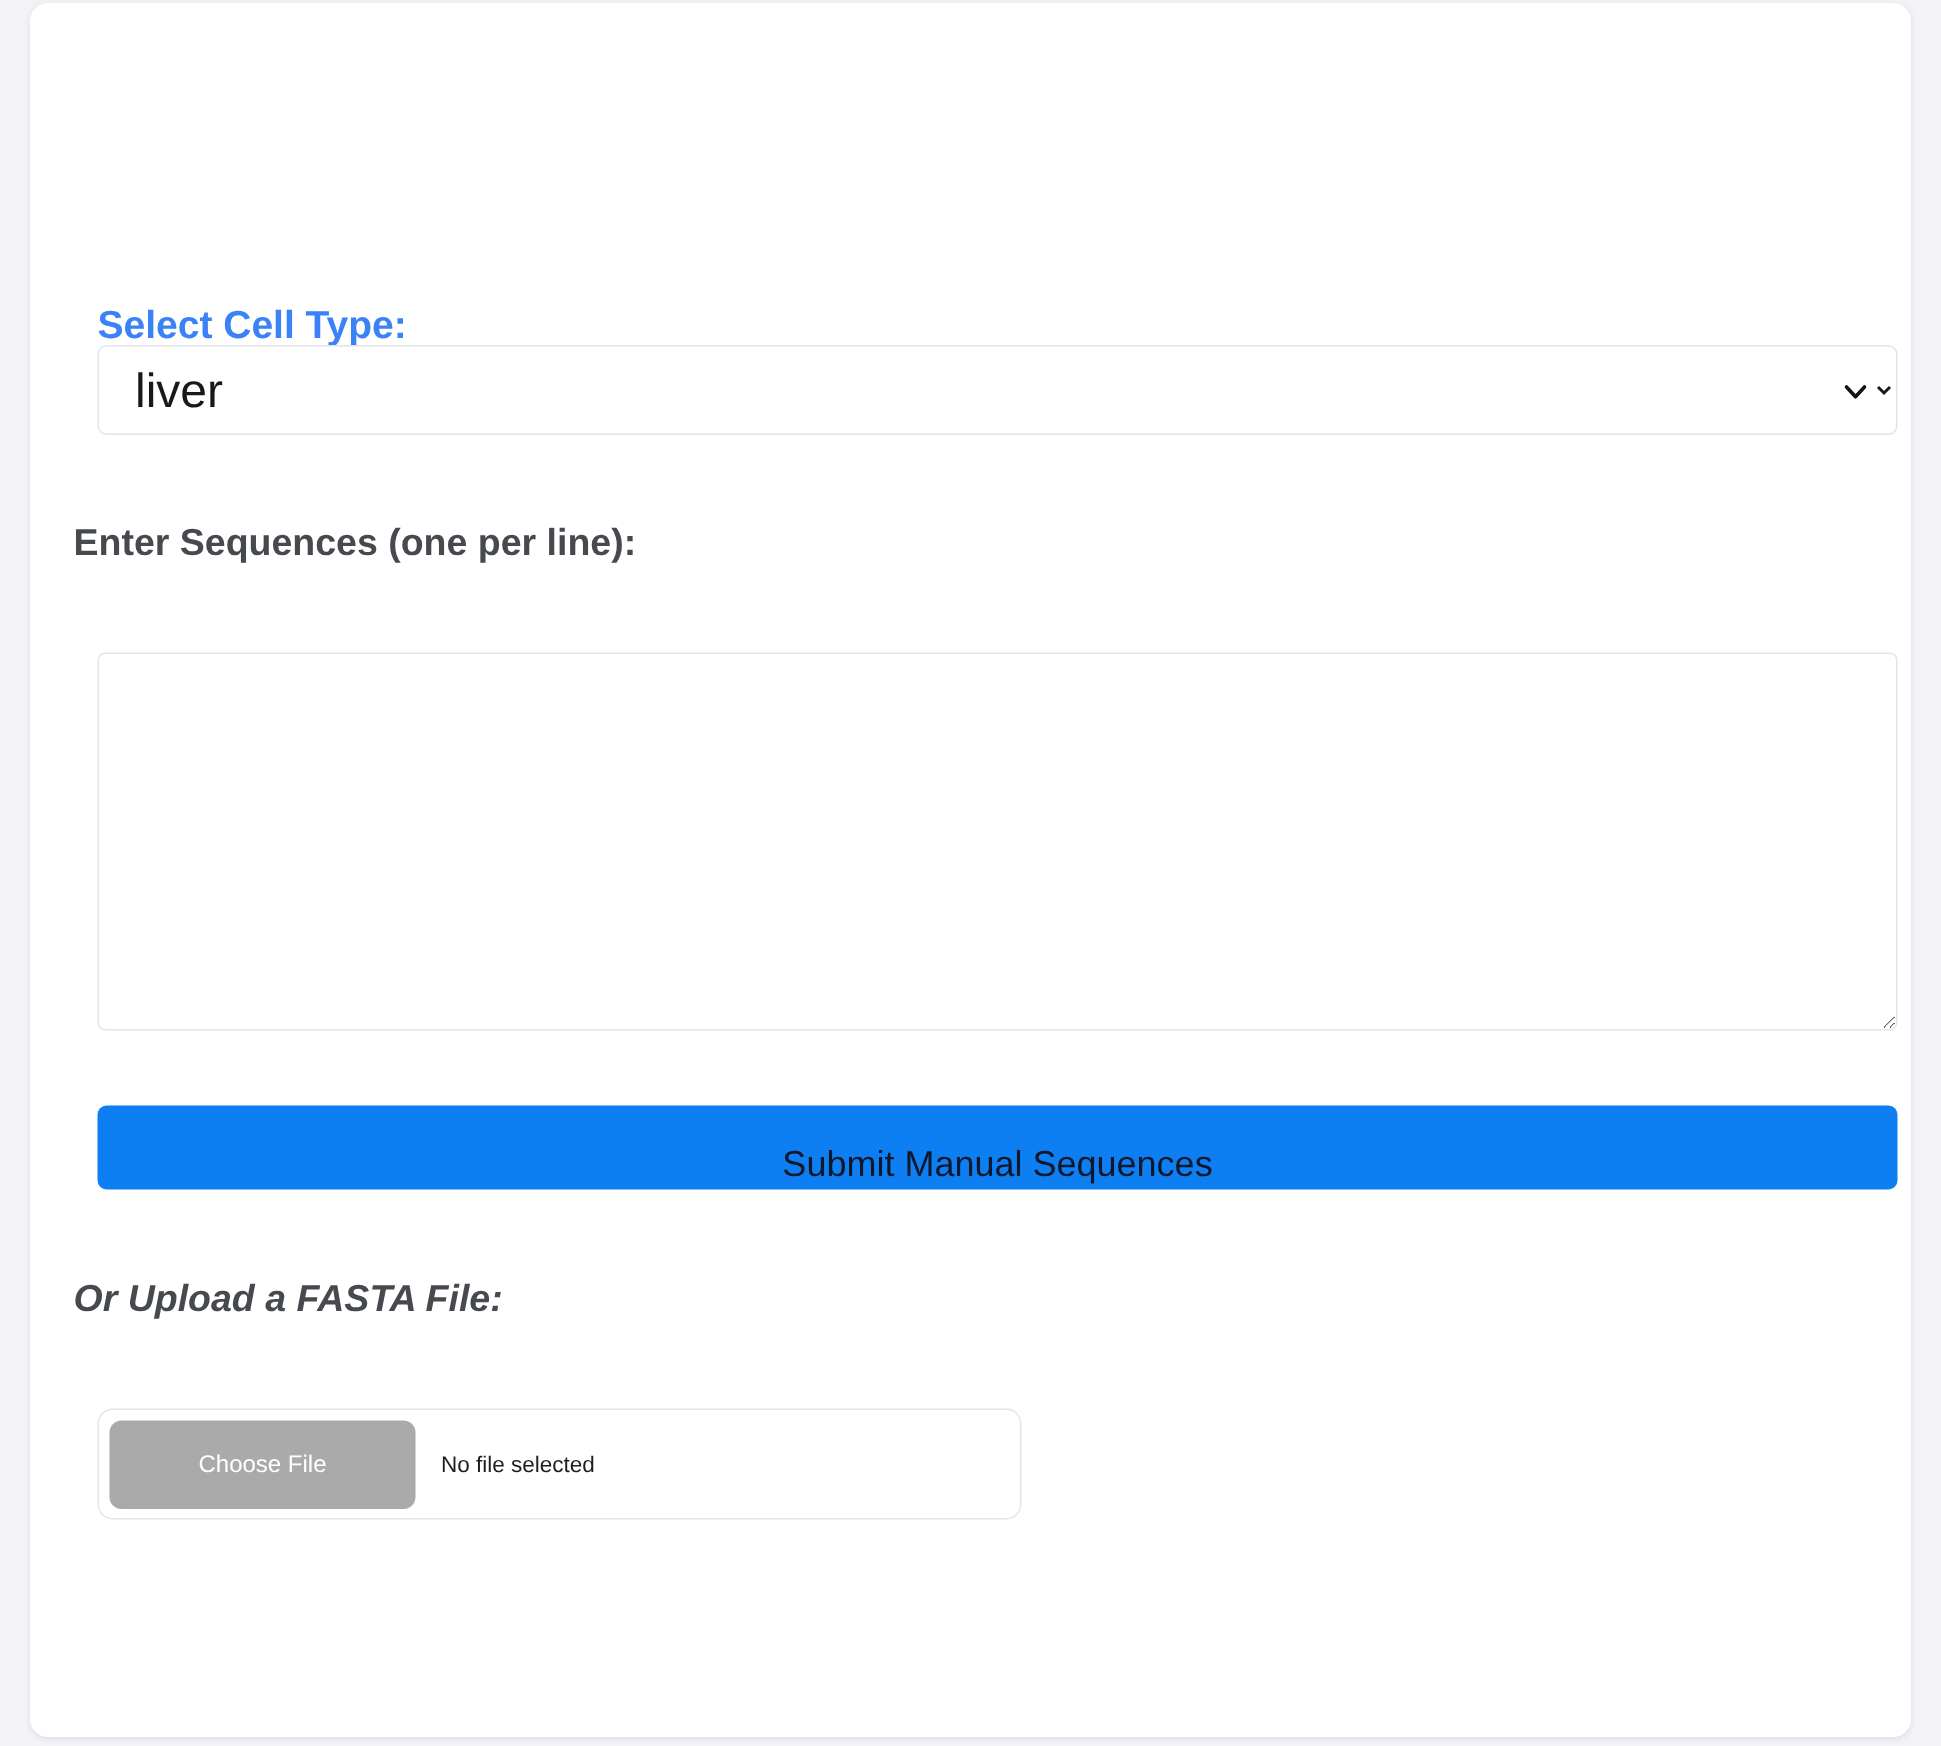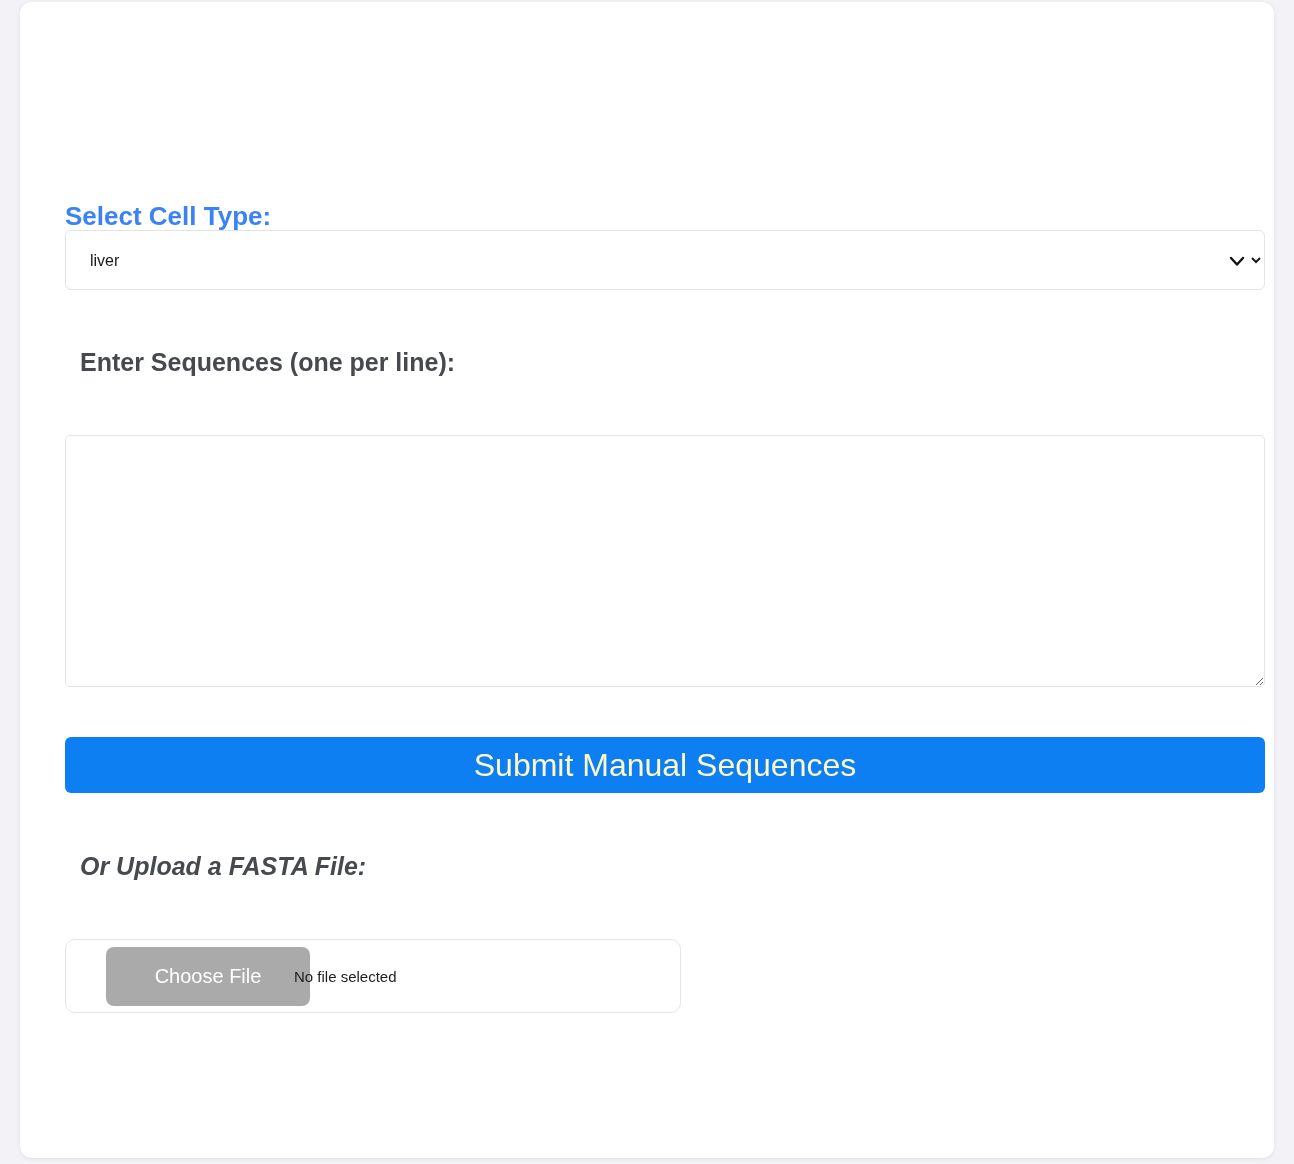--- a/index.html
+++ b/index.html
@@ -55,21 +55,21 @@
     left: 19px;
     font-size: 26px;
     font-weight: bold;
     color: #3b82f6;
     line-height: 32px;
     margin-top: 32px;
   }
 
   .label-bold {
     position: absolute;
-    left: 34px;
+    left: 3px;
     font-size: 25px;
     font-weight: bold;
     color: #46494e;
     line-height: 32px;
   }
 
   #cell-type-label { top: 166px; }
   #sequences-label { top: 344px; }
   #fasta-label     { top: 848px; font-style: italic; }
 
@@ -84,21 +84,21 @@
     position: absolute;
     left: 0;
     top: 0;
     width: 1200px;
     height: 60px;
     box-sizing: border-box;
     background: #ffffff;
     border: 1px solid #e2e3e6;
     border-radius: 6px;
     font-family: "Liberation Sans", sans-serif;
-    font-size: 16px;
+    font-size: 32px;
     color: #18191b;
     padding: 0 40px 0 20px;
     line-height: 58px;
     cursor: pointer;
   }
   .select-caret {
     position: absolute;
     right: 18px;
     top: 21px;
     width: 20px;
@@ -126,28 +126,28 @@
 
   .btn-primary {
     position: absolute;
     left: 19px;
     width: 1200px;
     height: 56px;
     box-sizing: border-box;
     background: #0d7ff2;
     border: none;
     border-radius: 6px;
-    color: #fef9c3;
-    font-family: "Liberation Sans", sans-serif;
-    font-size: 32px;
+    color: #0f172a;
+    font-family: "Liberation Sans", sans-serif;
+    font-size: 24px;
     font-weight: normal;
     cursor: pointer;
     text-align: center;
     line-height: 56px;
-    padding: 0;
+    padding: 12px;
   }
   #submit-manual { top: 735px; }
   #submit-fasta  { top: 1059px; }
 
   .file-row {
     position: absolute;
     left: 19px;
     top: 937px;
     width: 616px;
     height: 74px;
@@ -160,26 +160,25 @@
     position: absolute;
     left: 7px;
     top: 7px;
     width: 204px;
     height: 59px;
     background: #aaaaaa;
     border: none;
     border-radius: 8px;
     color: #ffffff;
     font-family: "Liberation Sans", sans-serif;
-    font-size: 20px;
+    font-size: 16px;
     line-height: 59px;
     text-align: center;
     cursor: pointer;
     padding: 0;
-    margin-left: 33px;
   }
   .file-status {
     position: absolute;
     left: 228px;
     top: 24px;
     font-size: 15px;
     color: #1d1e20;
     line-height: 26px;
     white-space: nowrap;
   }

